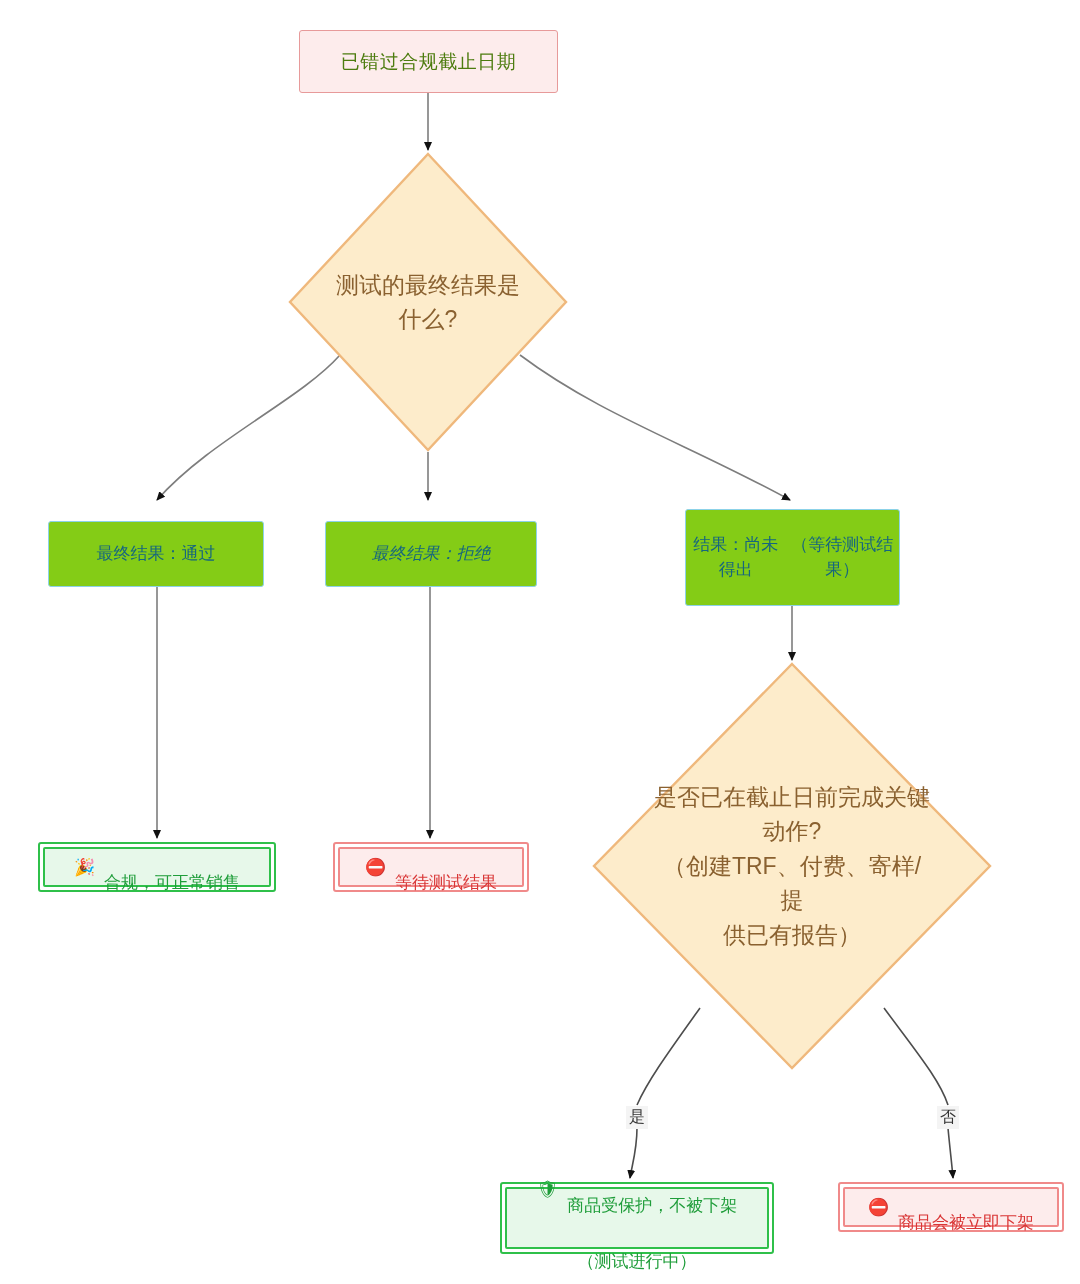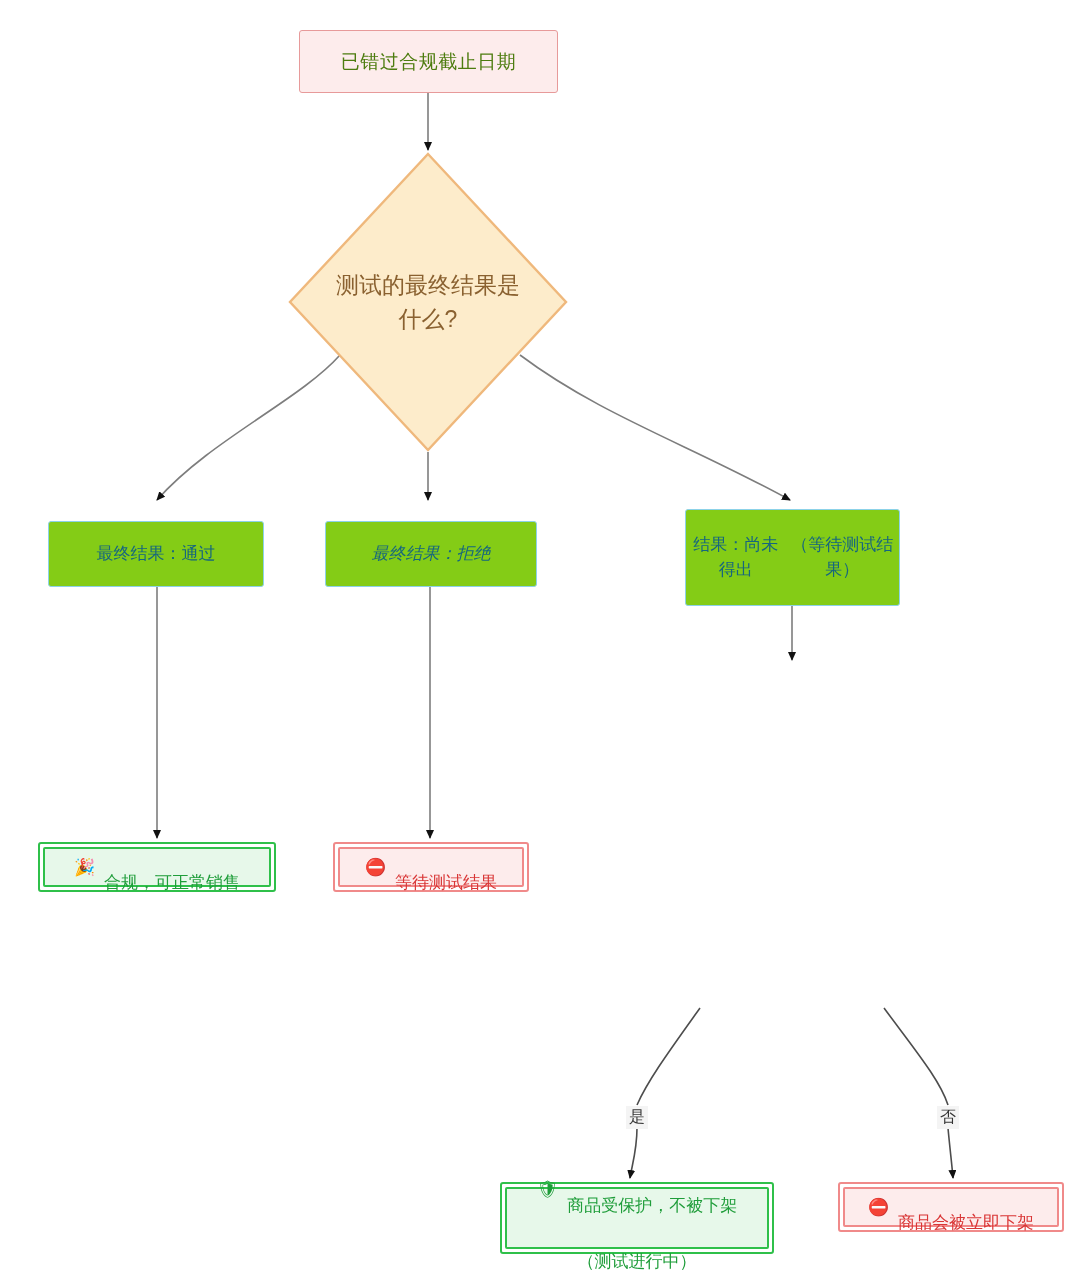--- a/index.html
+++ b/index.html
@@ -191,20 +191,31 @@
 
   <div class="node n-blue" style="left:325px; top:521px; width:212px; height:66px;font-style:italic;">
     <span>最终结果：拒绝</span>
   </div>
 
   <div class="node n-blue" style="left:685px; top:509px; width:215px; height:97px; flex-direction:row;">
     <span>结果：尚未得出</span>
     <span>（等待测试结果）</span>
   </div>
 
+  <div class="diamond-wrap" style="left:592px; top:662px; width:400px; height:408px;">
+    <svg class="diamond-shape" viewBox="0 0 400 408" preserveAspectRatio="none">
+      <polygon points="200,2 398,204 200,406 2,204" fill="#fdeccb" stroke="#efb87c" stroke-width="2.4"></polygon>
+    </svg>
+    <div class="diamond-label" style="flex-direction:column;">
+      <span>是否已在截止日前完成关键</span>
+      <span>动作?</span>
+      <span>（创建TRF、付费、寄样/提</span>
+      <span>供已有报告）</span>
+    </div>
+  </div>
 
   <div class="node n-term green" style="left:38px; top:842px; width:238px; height:50px;">
     <div class="inner">
       <div class="term-row">
         <span class="term-ico">🎉</span>
         <span class="term-text">合规，可正常销售</span>
       </div>
     </div>
   </div>
 

